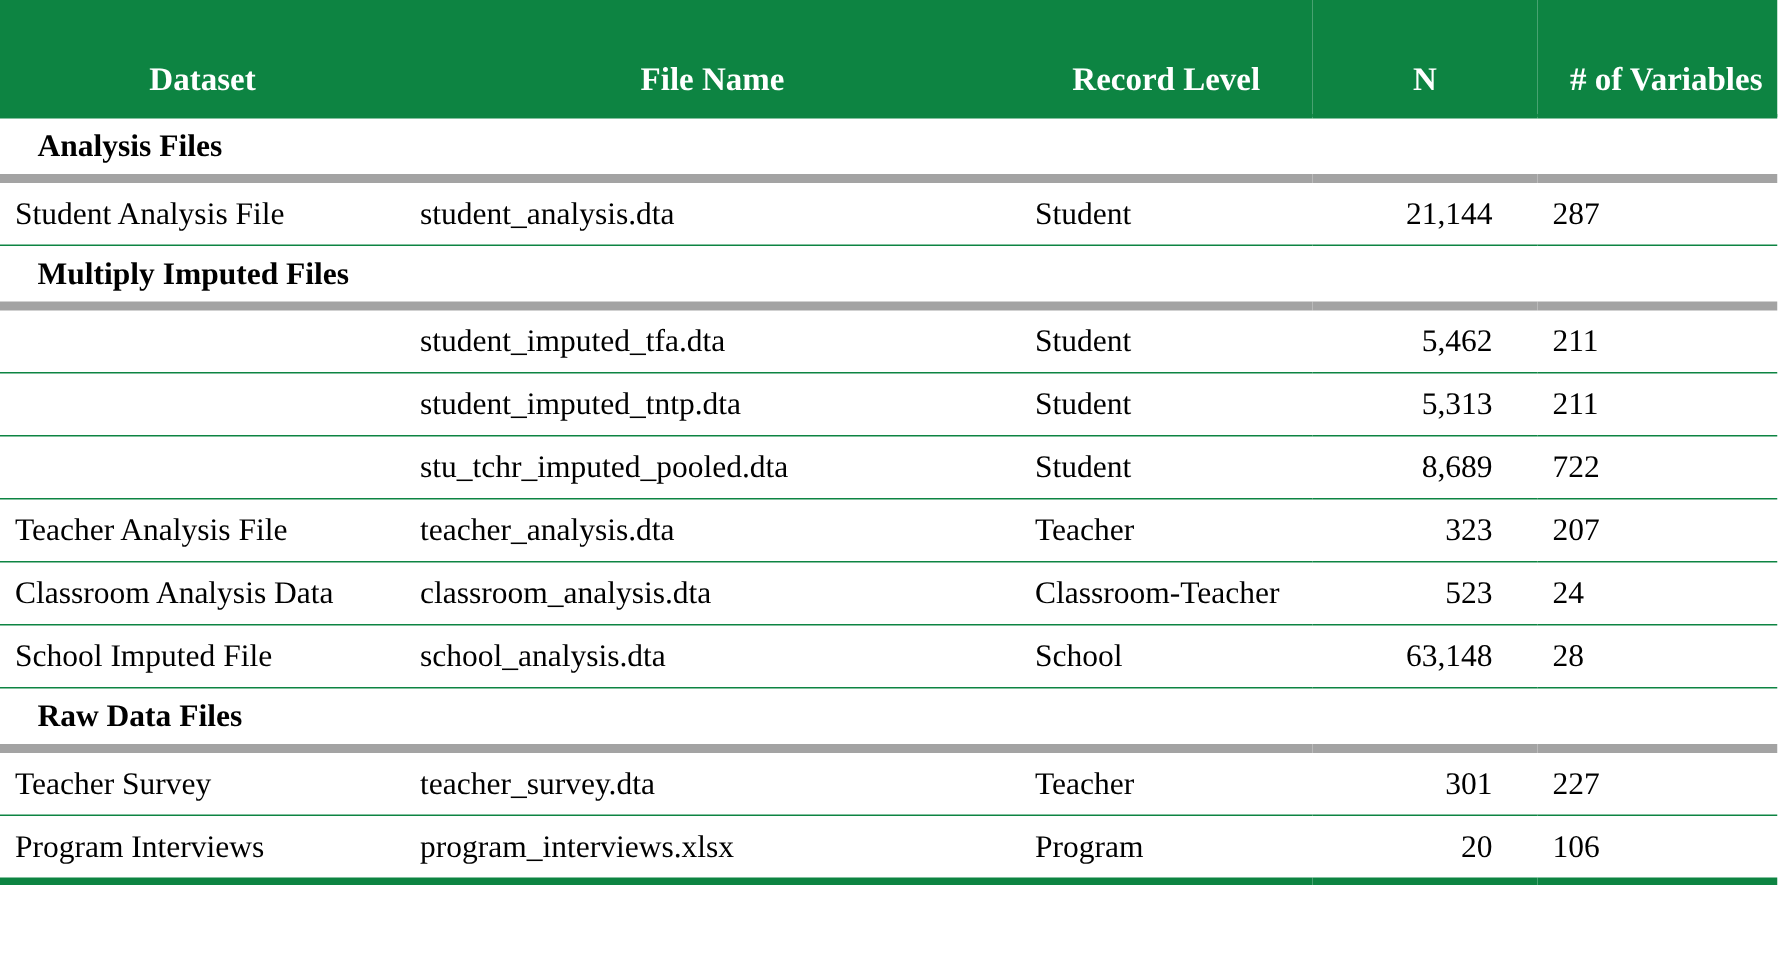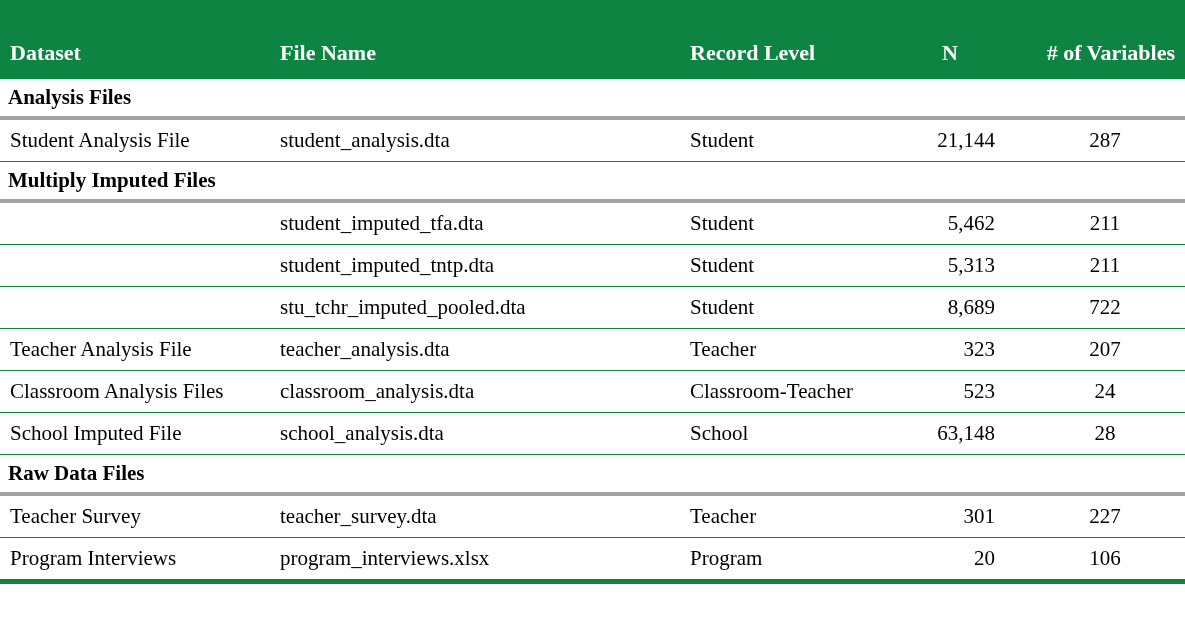--- a/index.html
+++ b/index.html
@@ -18,41 +18,41 @@
   col.c1 { width: 270px; }
   col.c2 { width: 410px; }
   col.c3 { width: 195px; }
   col.c4 { width: 150px; }
   col.c5 { width: 160px; }
   thead th {
     background: #0d8442;
     color: #fff;
     font-weight: bold;
     font-size: 22px;
-    text-align: left;
+    text-align: center;
     padding: 8px 10px 10px 10px;
     vertical-align: bottom;
     height: 58px;
     border-bottom: 3px solid #0d8442;
   }
   thead th.ncol { text-align: center; }
   thead th.varcol { text-align: right; }
   tbody td {
     font-size: 21px;
     padding: 8px 10px;
     border-bottom: 1px solid #0d8442;
     vertical-align: top;
   }
   tbody tr.section td {
     font-weight: bold;
-    padding: 6px 8px;
-    border-bottom: 4px solid #a3a3a3;
+    padding: 6px 25px;
+    border-bottom: 6px solid #a3a3a3;
   }
   td.num { text-align: right; padding-right: 30px; }
-  td.var { text-align: center; }
+  td.var { }
   tfoot td {
     padding: 0;
     border-top: 5px solid #0d8442;
     height: 0;
   }
 </style>
 </head>
 <body>
 
 <table>
@@ -108,21 +108,21 @@
         <td class="var">722</td>
       </tr>
       <tr>
         <td>Teacher Analysis File</td>
         <td>teacher_analysis.dta</td>
         <td>Teacher</td>
         <td class="num">323</td>
         <td class="var">207</td>
       </tr>
       <tr>
-        <td>Classroom Analysis Files</td>
+        <td>Classroom Analysis Data</td>
         <td>classroom_analysis.dta</td>
         <td>Classroom-Teacher</td>
         <td class="num">523</td>
         <td class="var">24</td>
       </tr>
       <tr>
         <td>School Imputed File</td>
         <td>school_analysis.dta</td>
         <td>School</td>
         <td class="num">63,148</td>

